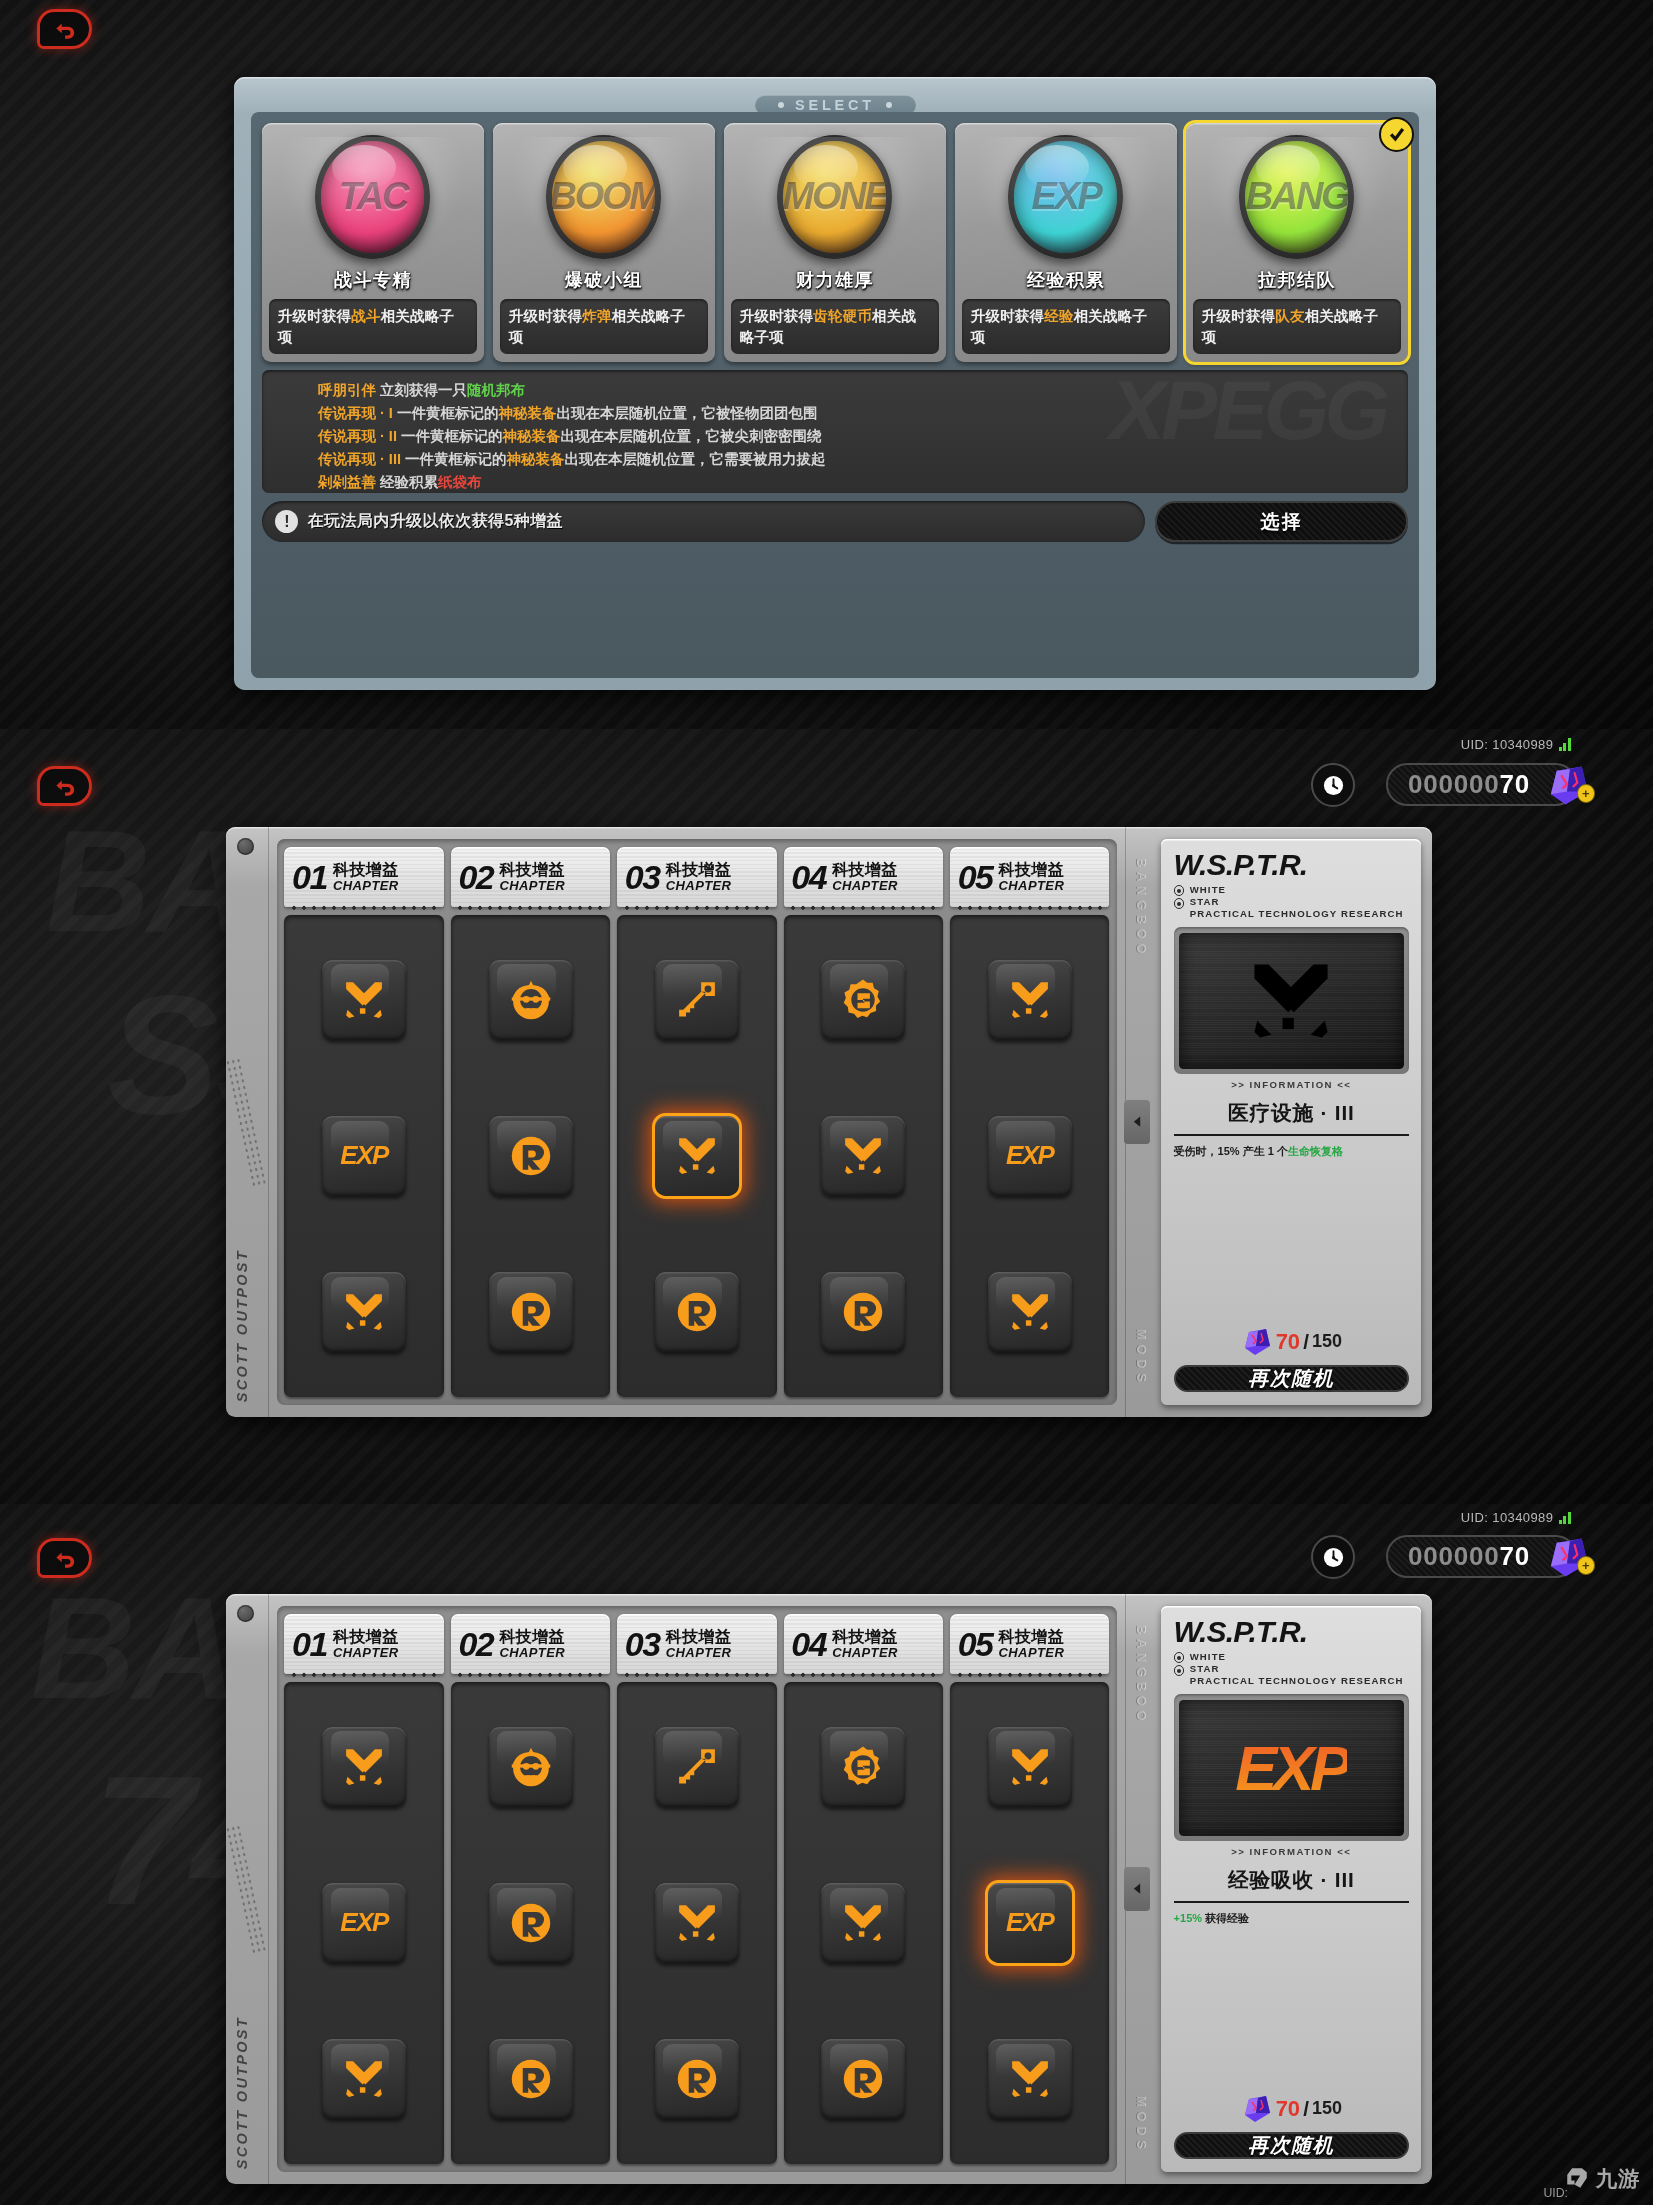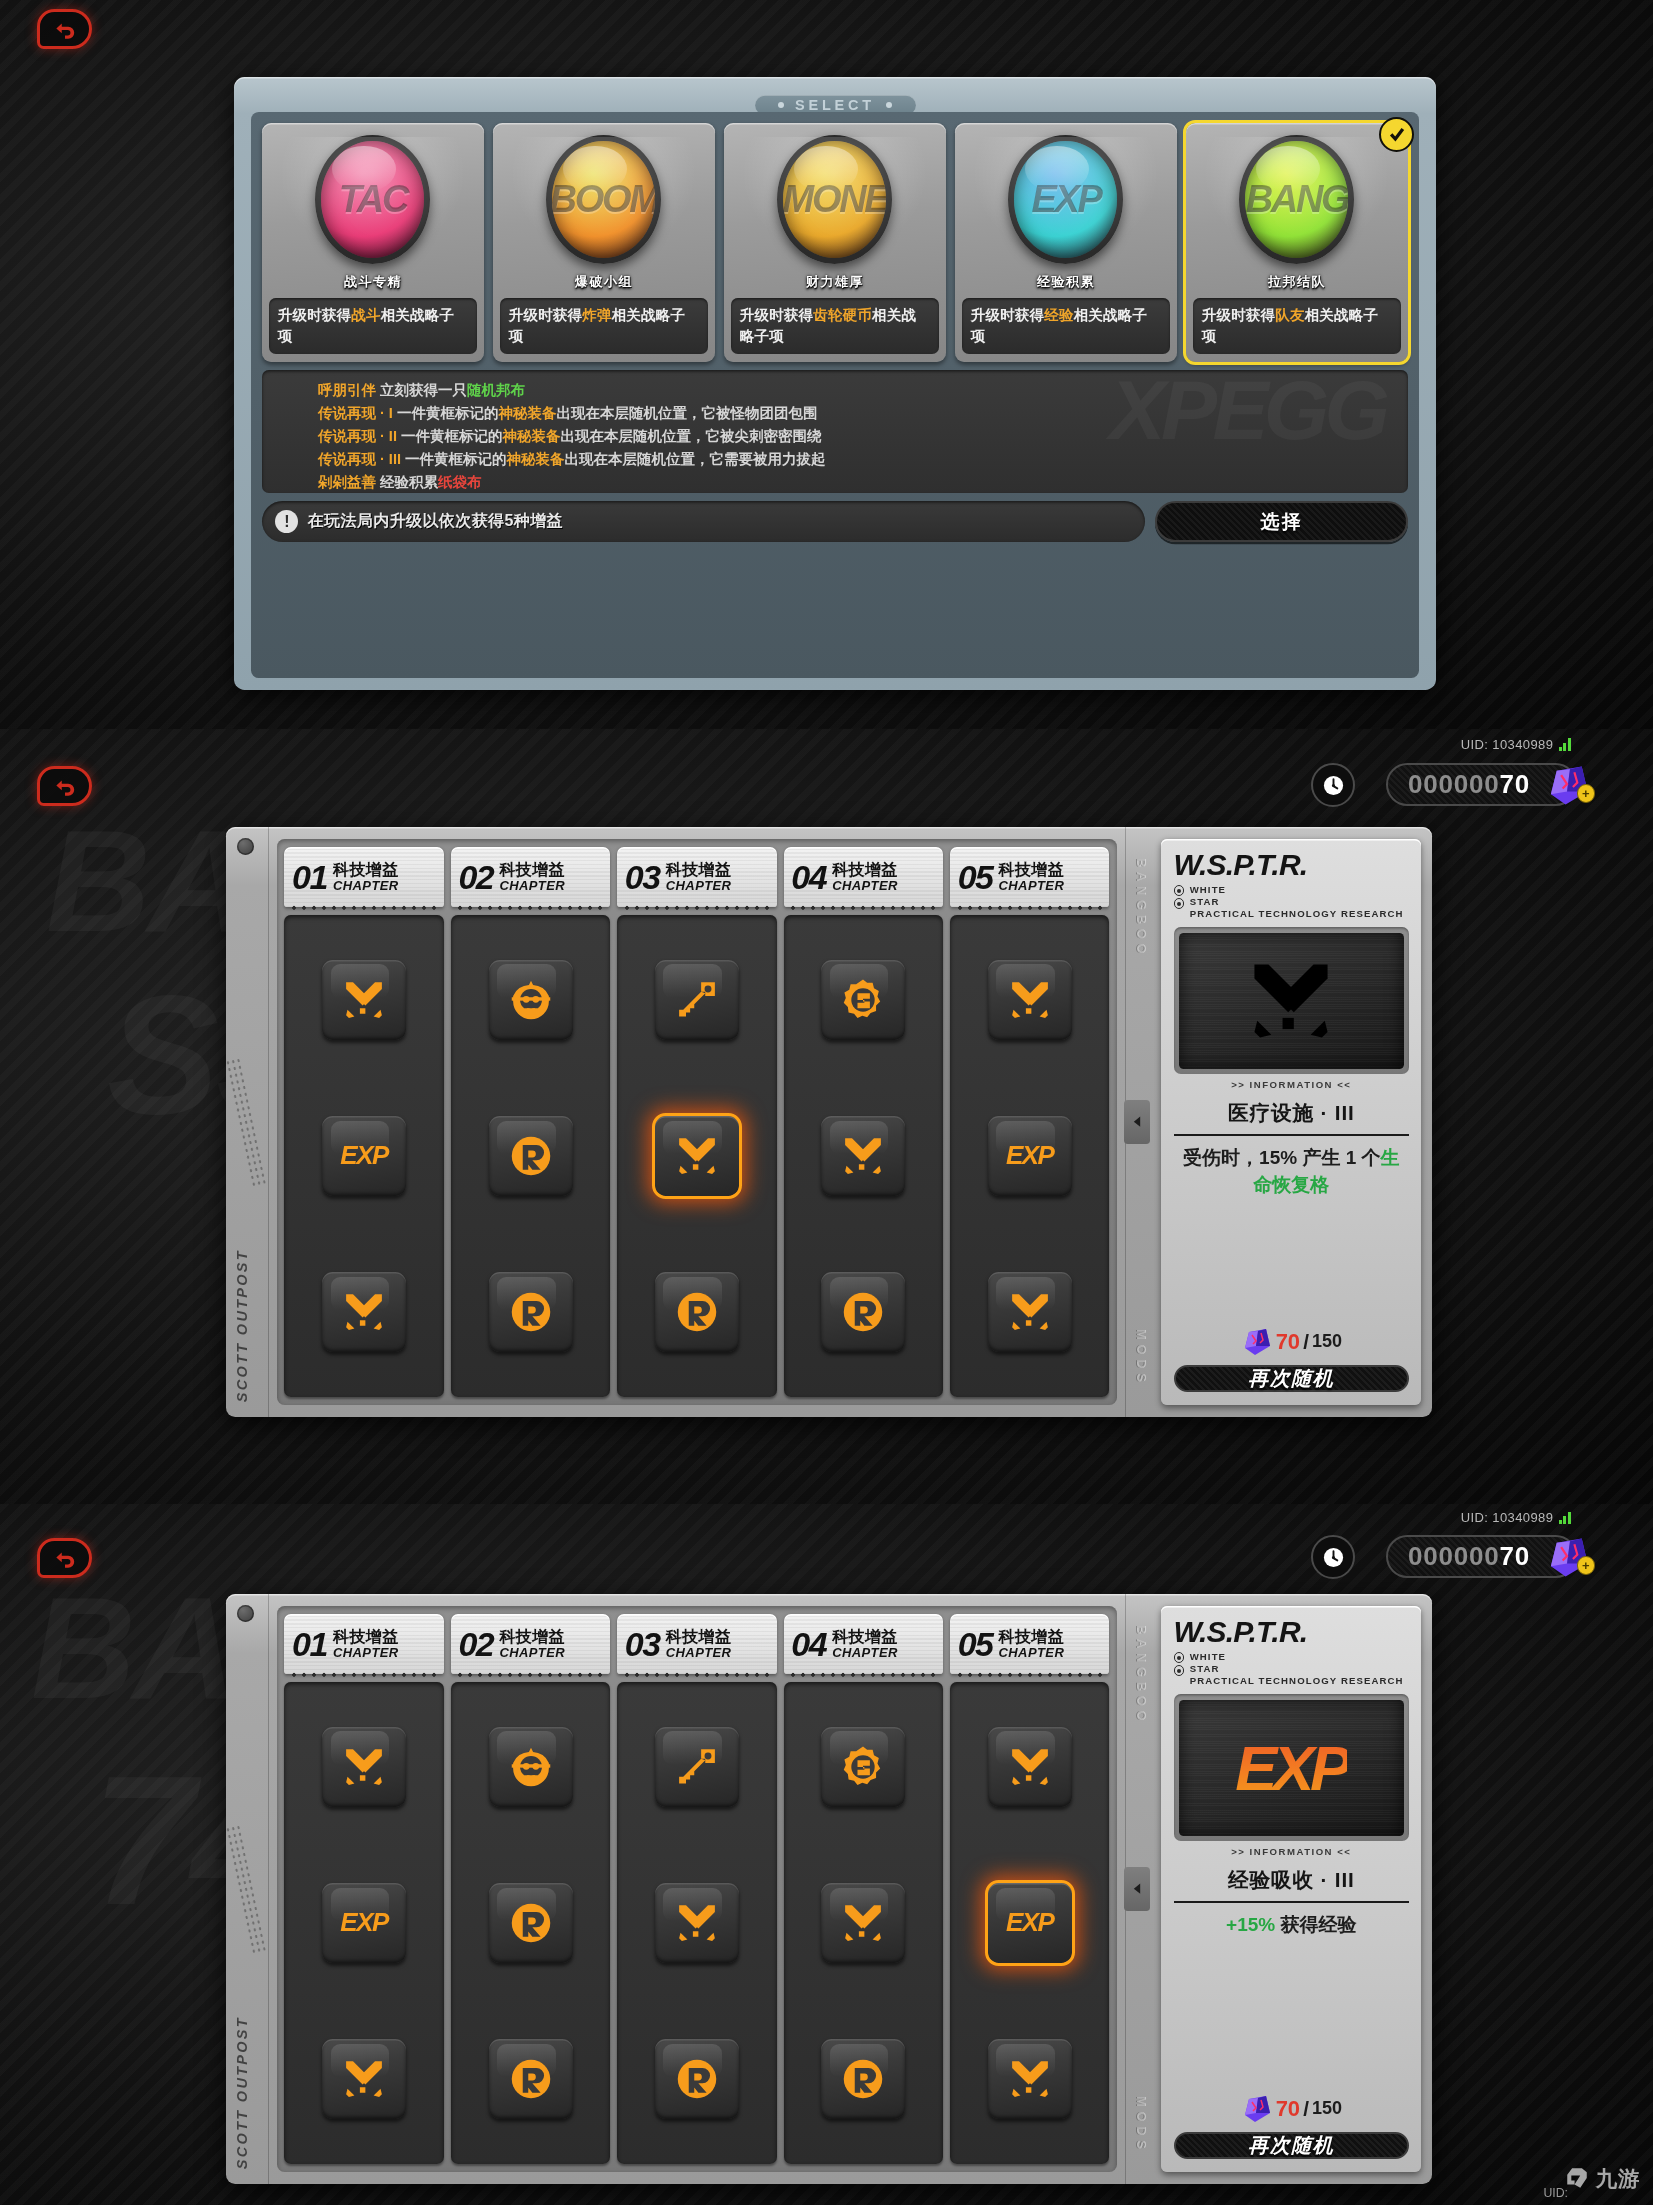--- a/index.html
+++ b/index.html
@@ -105,21 +105,21 @@
     display:flex;align-items:center;justify-content:center;
     font-weight:900; font-style:italic; font-size:38px; letter-spacing:-2.3px;
     color:rgba(0,0,0,.45); text-shadow:0 1.5px 0 rgba(255,255,255,.25);
   }
   .orb::after{
     content:""; position:absolute; left:10%; top:4%; width:62%; height:40%;
     background:linear-gradient(180deg, rgba(255,255,255,.45), rgba(255,255,255,0));
     border-radius:50%;
   }
   .card-name{
-    margin-top:9.2px; color:#fff; font-size:13px; font-weight:700;
+    margin-top:9.2px; color:#fff; font-size:18px; font-weight:700;
     letter-spacing:1.5px;
     text-shadow:0 0 3.1px #000,0 1.5px 2.3px rgba(0,0,0,.9), 0.8px 0.8px 0 #333;
   }
   .card-desc{
     margin-top:6.9px; width:100%; flex:1;
     background:linear-gradient(180deg,#3c3c3c,#2b2b2b);
     border-radius:6.9px; padding:6.9px 8.4px;
     color:#efefef; font-size:14.5px; line-height:1.42; font-weight:700;
     letter-spacing:0.2px;
     box-shadow:inset 0 1.5px 2.3px rgba(0,0,0,.55);
@@ -356,21 +356,21 @@
   }
   .info-label{
     text-align:center; font-size:9.6px; font-weight:700; color:#3a3a3a;
     letter-spacing:1.5px; margin-top:4.6px;
   }
   .mod-title{
     text-align:center; margin-top:9.2px; font-size:20.7px; font-weight:900;
     color:#151515; letter-spacing:0.8px;
   }
   .mod-rule{ height:2.3px; background:#1a1a1a; margin:6.9px 0 7.7px; }
-  .mod-desc{ font-size:19px; line-height:1.45; color:#1d1d1d; font-weight:700;text-align:center; }
+  .mod-desc{ font-size:11px; line-height:1.45; color:#1d1d1d; font-weight:700; }
   .g-green{ color:#27a744; }
   .mod-spacer{ flex:1; }
   .cost-row{
     display:flex; align-items:center; justify-content:center; gap:3.1px; margin-bottom:7.7px;
   }
   .cost-gem{ width:32px;height:32px; }
   .cost-have{ font-size:22px; font-weight:700; color:#e0392c; }
   .cost-sep{ font-size:20.7px; font-weight:700; color:#1c1c1c; }
   .cost-max{ font-size:18px; font-weight:700; color:#1c1c1c; }
   .reroll-btn{

